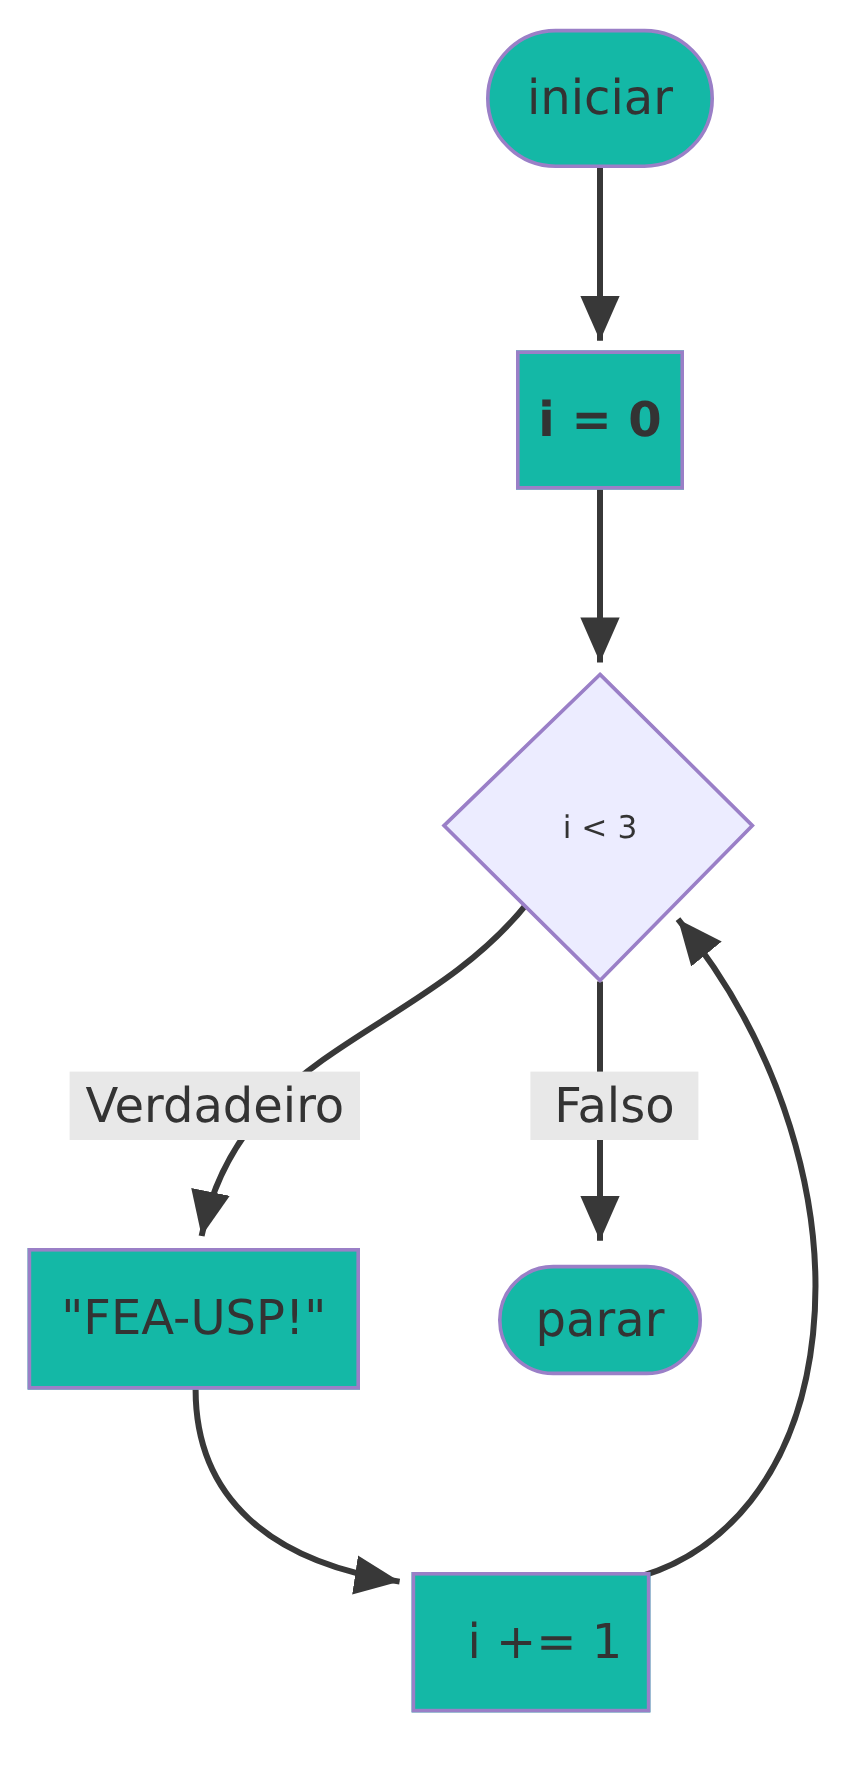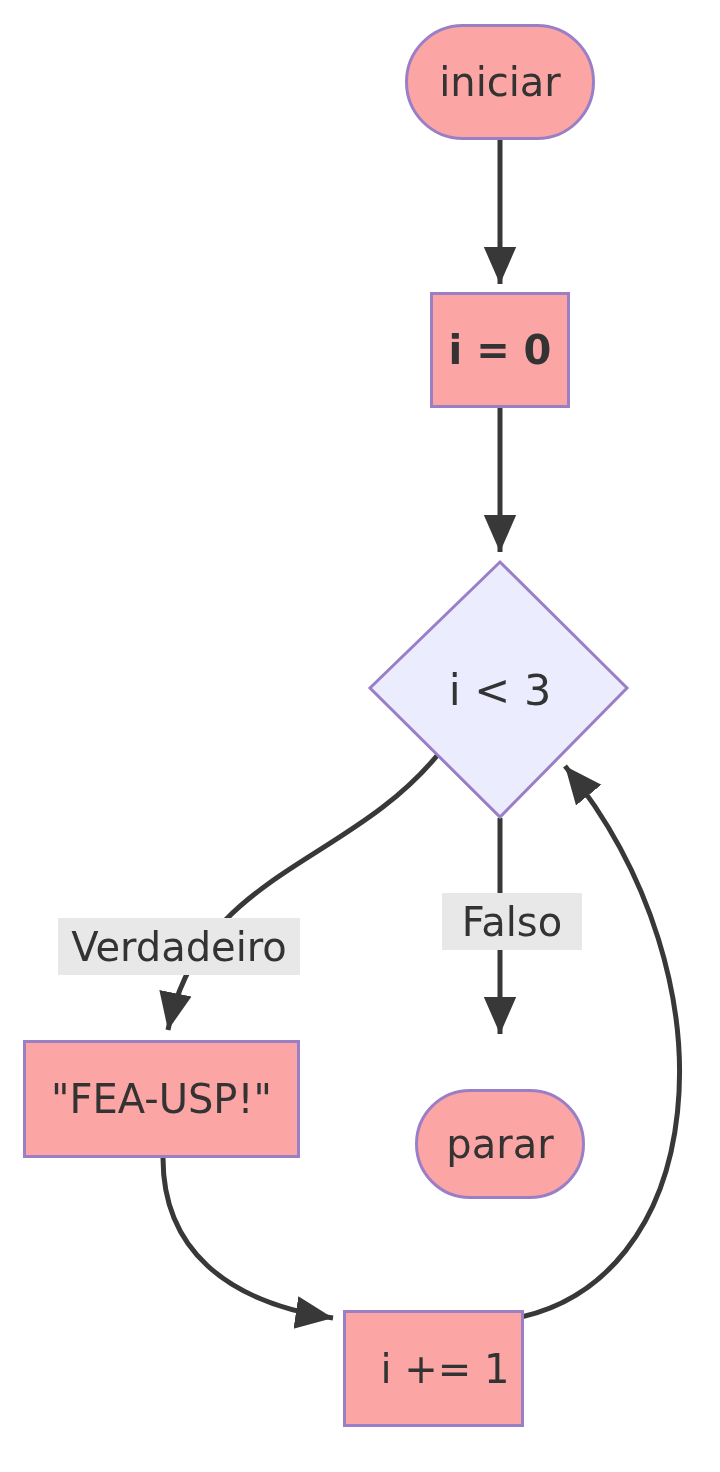--- a/index.html
+++ b/index.html
@@ -28,63 +28,63 @@
     stroke-width: 5;
   }
   .diamond-shape {
     fill: #ECECFF;
     stroke: #9a7fc7;
     stroke-width: 3;
   }
   .node {
     position: absolute;
     box-sizing: border-box;
-    background: #fca5a5;
+    background: #14b8a6;
     border: 3px solid #9a7fc7;
     color: #333333;
     display: flex;
     align-items: center;
     justify-content: center;
     font-size: 40px;
     line-height: 1;
     white-space: nowrap;
   }
   .stadium {
     border-radius: 58px;
   }
   .diamond-label {
     position: absolute;
     background: transparent;
     color: #333333;
     display: flex;
     align-items: center;
     justify-content: center;
-    font-size: 43px;
+    font-size: 26px;
     white-space: nowrap;
   }
   .edge-label {
     position: absolute;
     box-sizing: border-box;
     background: #e8e8e8;
     color: #333333;
     display: flex;
     align-items: center;
     justify-content: center;
     font-size: 40px;
     line-height: 1;
     white-space: nowrap;
   }
   
   #node-start { left: 405px; top: 24px;  width: 190px; height: 116px; }
   #node-init  { left: 430px; top: 292px; width: 140px; height: 116px; font-weight: bold; }
   #node-print { left: 23px;  top: 1040px; width: 277px; height: 118px; }
-  #node-stop  { left: 415px; top: 1089px; width: 170px; height: 110px; border-radius: 55px; }
-  #node-inc   { left: 343px; top: 1310px; width: 181px; height: 117px; padding-left: 23px; }
+  #node-stop  { left: 415px; top: 1054px; width: 170px; height: 92px; border-radius: 55px; }
+  #node-inc   { left: 343px; top: 1310px; width: 199px; height: 117px; padding-left: 23px; }
   #label-cond { left: 400px; top: 655px; width: 200px; height: 70px; }
-  #label-true  { left: 58px;  top: 893px; width: 242px; height: 57px; margin-top: 25px; }
+  #label-true  { left: 58px;  top: 893px; width: 242px; height: 57px; }
   #label-false { left: 442px; top: 893px; width: 140px; height: 57px; }
 </style>
 </head>
 <body>
 
 <div id="canvas">
 
   <svg id="edge-layer" viewBox="0 0 720 1472" xmlns="http://www.w3.org/2000/svg">
     <defs>
       <marker id="arrow" viewBox="0 0 8 7" refX="8" refY="3.5" markerWidth="7.5" markerHeight="7" orient="auto" markerUnits="strokeWidth">

